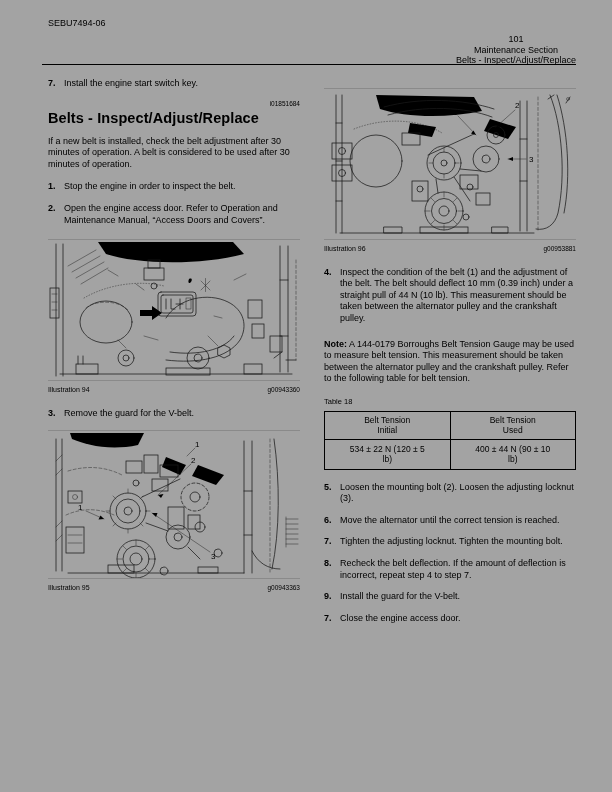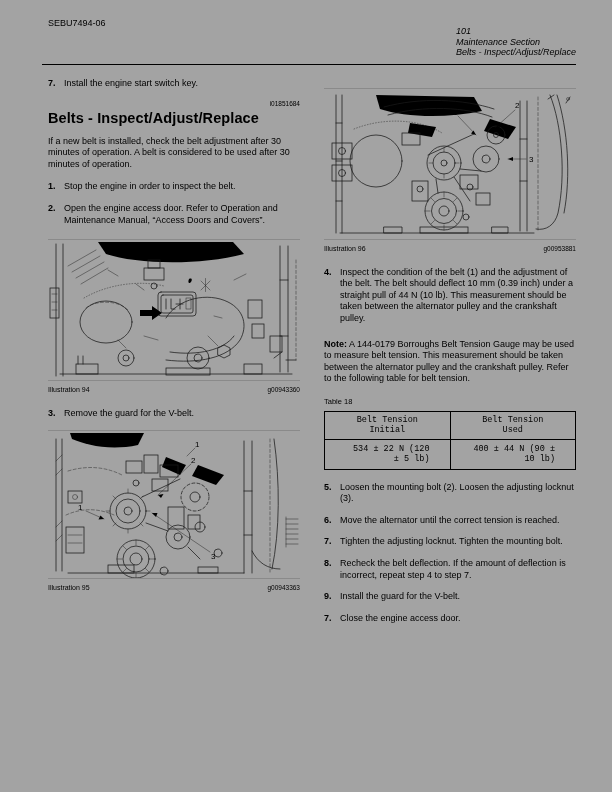--- a/index.html
+++ b/index.html
@@ -1,44 +1,44 @@
 <!DOCTYPE html>
 <html><head>
 <meta charset="utf-8">
 <style>
   html,body{margin:0;padding:0;background:#fff;}
   body{width:612px;height:792px;position:relative;font-family:"Liberation Sans",sans-serif;color:#000;-webkit-font-smoothing:antialiased;}
   .page{position:absolute;inset:0;background:#a3a3a3;overflow:hidden;}
   
   .hdr{position:absolute;top:18px;left:48px;right:36px;font-size:9px;line-height:10.5px;}
   .hdr .doc{position:absolute;left:0;top:0;}
-  .hdr .right{position:absolute;right:0;top:8px;text-align:left;font-style:italic;}
+  .hdr .right{position:absolute;right:0;top:16px;text-align:center;}
   .hdr-rule{position:absolute;top:64px;left:42px;right:36px;border-top:1px solid #000;}
   
   .content{position:absolute;top:78px;left:48px;display:flex;gap:24px;}
   .col{width:252px;font-size:9px;line-height:11.6px;}
   p{margin:0 0 11px 0;}
   .step{position:relative;padding-left:16px;margin:0 0 10px 0;}
   .step .num{position:absolute;left:0;top:0;font-weight:bold;}
   .article-id{text-align:right;font-size:6.5px;line-height:8px;margin:6px 0 0 0;color:#000;}
   h1{font-size:14.5px;line-height:17px;margin:2px 0 9px 0;font-weight:bold;letter-spacing:.1px;}
   .smcs{margin:0 0 11px 0;}
   .b{font-weight:bold;}
   
   .illus{border-top:1px solid #8a8a8a;border-bottom:1px solid #8a8a8a;margin-top:12px;}
   .illus svg{display:block;}
   .cap{display:flex;justify-content:space-between;align-items:baseline;margin:3px 0 12px 0;}
   .cap .lbl{font-size:7px;}
   .cap .code{font-size:6.5px;}
   
   .tbl-label{font-size:7.5px;margin:1px 0 3px 0;}
-  table{border-collapse:collapse;width:100%;font-size:8.5px;line-height:10.5px;margin:0 0 12px 0;font-family:Liberation Mono, monospace;}
+  table{border-collapse:collapse;width:100%;font-size:8.5px;line-height:10.5px;margin:0 0 12px 0;}
   th,td{border:1px solid #000;}
   th{font-weight:normal;text-align:center;padding:3px 2px;}
-  td{padding:4px 20px;text-align:right;}
+  td{padding:4px 20px;text-align:center;}
   
   .ln{fill:none;stroke:#1a1a1a;stroke-width:.75;stroke-linecap:round;}
   .lnt{fill:none;stroke:#1a1a1a;stroke-width:.45;stroke-linecap:round;}
   .fillb{fill:#000;stroke:none;}
   .dash{stroke-dasharray:3 2.2;}
   .dot{stroke-dasharray:.8 2;}
   .co{font-family:"Liberation Sans",sans-serif;font-size:8px;fill:#000;}
 </style>
 </head>
 <body>

